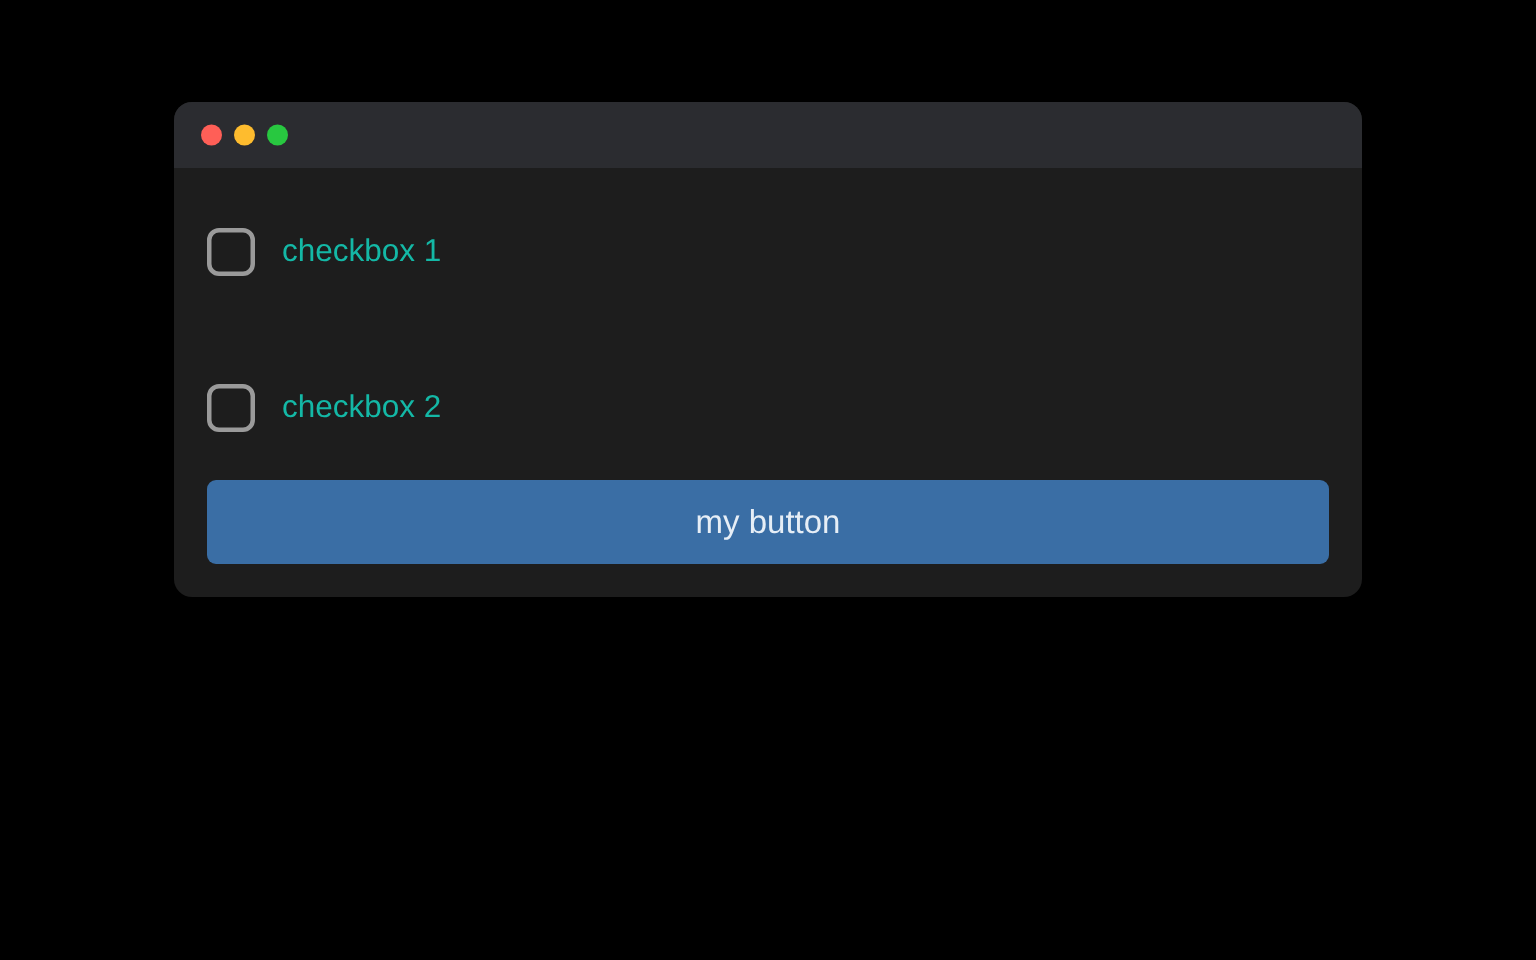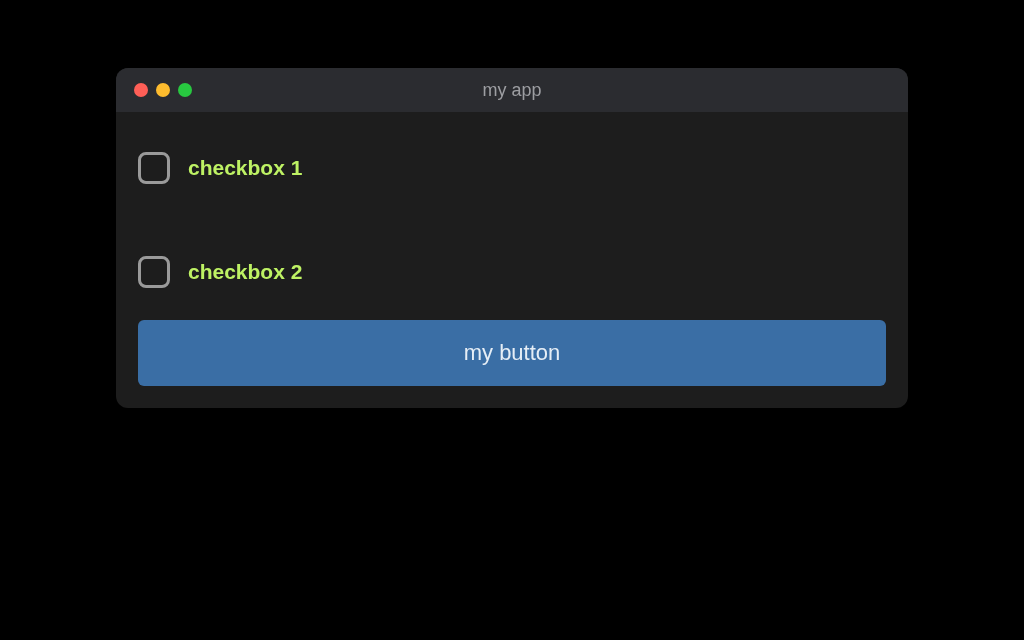--- a/index.html
+++ b/index.html
@@ -68,27 +68,27 @@
     }
     .checkbox-box {
       width: 32px;
       height: 32px;
       border: 3px solid #9a9a9a;
       border-radius: 8px;
       background: transparent;
       flex-shrink: 0;
     }
     .checkbox-label {
-      color: #bef264;
+      color: #14b8a6;
       font-size: 21px;
-      font-weight: 700;
+      font-weight: 400;
     }
     .main-button {
       width: 100%;
-      height: 66px;
+      height: 56px;
       background: #3a6ea5;
       border: none;
       border-radius: 6px;
       color: #e6eef6;
       font-size: 22px;
       font-weight: 400;
       cursor: pointer;
       display: flex;
       align-items: center;
       justify-content: center;
@@ -97,21 +97,20 @@
 </head>
 <body>
 
 <div class="window">
   <div class="titlebar">
     <div class="traffic-lights">
       <div class="traffic-light tl-close"></div>
       <div class="traffic-light tl-min"></div>
       <div class="traffic-light tl-max"></div>
     </div>
-    <div class="titlebar-title">my app</div>
   </div>
 
   <div class="content">
 
     <div class="checkbox-row">
       <div class="checkbox-box"></div>
       <span class="checkbox-label">checkbox 1</span>
     </div>
 
     <div class="checkbox-row">

